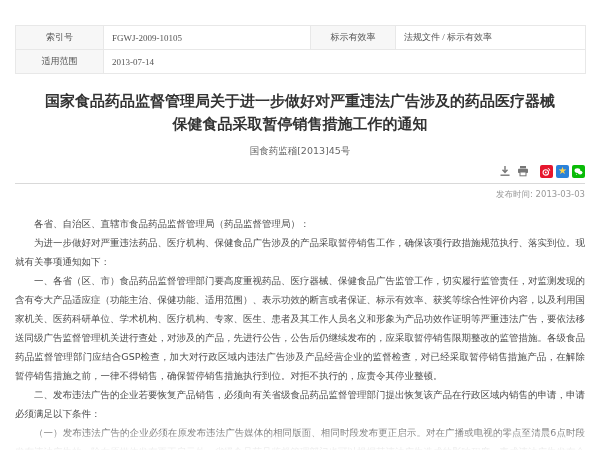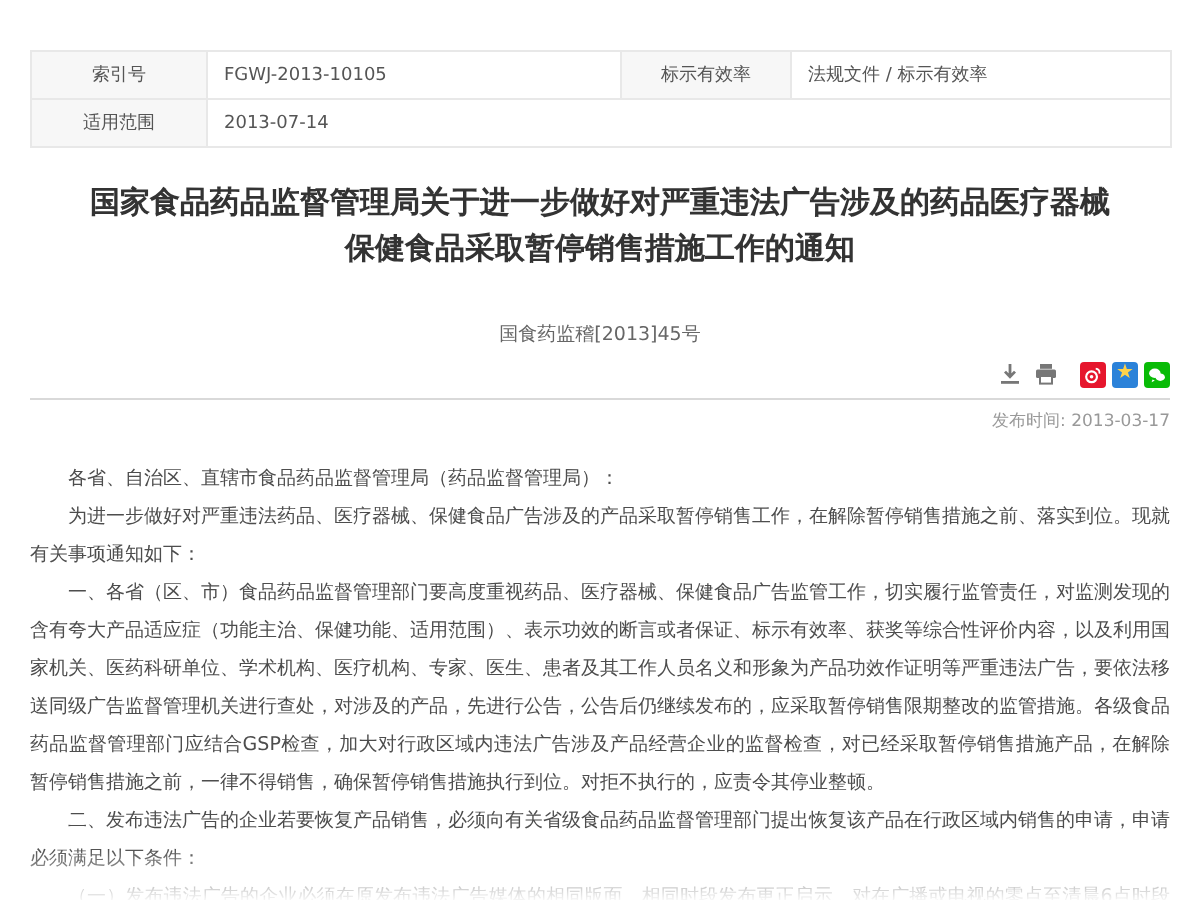--- a/index.html
+++ b/index.html
@@ -9,41 +9,42 @@
     background: #ffffff;
     font-family: "DejaVu Sans", "Liberation Sans", sans-serif;
   }
   .page { padding: 25px 15px 0 15px; }
 
   
   table.meta {
     width: 100%; border-collapse: collapse;
     font-size: 9px; color: #555;
     table-layout: fixed;
+    font-family: Liberation Serif, serif;
   }
   table.meta td {
     border: 1px solid #e8e8e8;
     padding: 5px 8px;
     overflow: hidden; white-space: nowrap; text-overflow: ellipsis;
   }
   td.mlabel { background: #f7f7f7; text-align: center; color: #555; }
   td.mvalue { background: #ffffff; color: #555; }
   col.c-label1 { width: 88px; }
   col.c-value1 { width: 207px; }
   col.c-label2 { width: 85px; }
   col.c-value2 { width: 190px; }
 
   
   .art-title {
     margin: 16px 28px 0 28px;
     font-size: 15px; font-weight: bold; color: #333;
     text-align: center; line-height: 1.55;
   }
   .doc-number {
-    margin-top: 24px;
+    margin-top: 8px;
     text-align: center;
     font-size: 9.5px; color: #666;
   }
 
   
   .toolbar {
     display: flex; justify-content: flex-end; align-items: center;
     gap: 5px; margin-top: 7px; padding-bottom: 5px;
   }
   .tool-btn {
@@ -90,21 +91,21 @@
     <table class="meta">
       <colgroup>
         <col class="c-label1">
           <col class="c-value1">
           <col class="c-label2">
           <col class="c-value2">
       </colgroup>
       <tbody>
           <tr>
         <td class="mlabel">索引号</td>
-        <td class="mvalue">FGWJ-2013-10105</td>
+        <td class="mvalue">FGWJ-2009-10105</td>
         <td class="mlabel">标示有效率</td>
         <td class="mvalue">法规文件 / 标示有效率</td>
       </tr>
       <tr>
         <td class="mlabel">适用范围</td>
         <td class="mvalue" colspan="3">2013-07-14</td>
       </tr>
     </tbody>
       </table>
 
@@ -142,25 +143,25 @@
             <ellipse cx="3.8" cy="4" rx="3.2" ry="2.6" fill="#fff"></ellipse>
             <ellipse cx="6.8" cy="6.2" rx="2.6" ry="2.1" fill="#fff"></ellipse>
             <path d="M2.5 7.5 L2 9 L3.8 8" fill="#fff"></path>
           </svg>
         </span>
       </span>
     </div>
 
     <hr class="divider">
 
-    <div class="pub-time">发布时间: 2013-03-17</div>
+    <div class="pub-time">发布时间: 2013-03-03</div>
 
     <div class="content">
       <p>各省、自治区、直辖市食品药品监督管理局（药品监督管理局）：</p>
-      <p>为进一步做好对严重违法药品、医疗器械、保健食品广告涉及的产品采取暂停销售工作，在解除暂停销售措施之前、落实到位。现就有关事项通知如下：</p>
+      <p>为进一步做好对严重违法药品、医疗机构、保健食品广告涉及的产品采取暂停销售工作，确保该项行政措施规范执行、落实到位。现就有关事项通知如下：</p>
       <p>一、各省（区、市）食品药品监督管理部门要高度重视药品、医疗器械、保健食品广告监管工作，切实履行监管责任，对监测发现的含有夸大产品适应症（功能主治、保健功能、适用范围）、表示功效的断言或者保证、标示有效率、获奖等综合性评价内容，以及利用国家机关、医药科研单位、学术机构、医疗机构、专家、医生、患者及其工作人员名义和形象为产品功效作证明等严重违法广告，要依法移送同级广告监督管理机关进行查处，对涉及的产品，先进行公告，公告后仍继续发布的，应采取暂停销售限期整改的监管措施。各级食品药品监督管理部门应结合GSP检查，加大对行政区域内违法广告涉及产品经营企业的监督检查，对已经采取暂停销售措施产品，在解除暂停销售措施之前，一律不得销售，确保暂停销售措施执行到位。对拒不执行的，应责令其停业整顿。</p>
       <p>二、发布违法广告的企业若要恢复产品销售，必须向有关省级食品药品监督管理部门提出恢复该产品在行政区域内销售的申请，申请必须满足以下条件：</p>
       <p>（一）发布违法广告的企业必须在原发布违法广告媒体的相同版面、相同时段发布更正启示。对在广播或电视的零点至清晨6点时段发布违法广告的，除在原媒体发布更正启示外，省级食品药品监督管理部门也可以根据其违法广告造成的影响程度，责成违法广告发布企业在指定的省级媒体上同时发布更正启示，更正启示在媒体连续刊播不得少于3天。</p>
 
     </div>
   </div>
   <div class="fade-out"></div>
 </div>
 
 </body></html>

